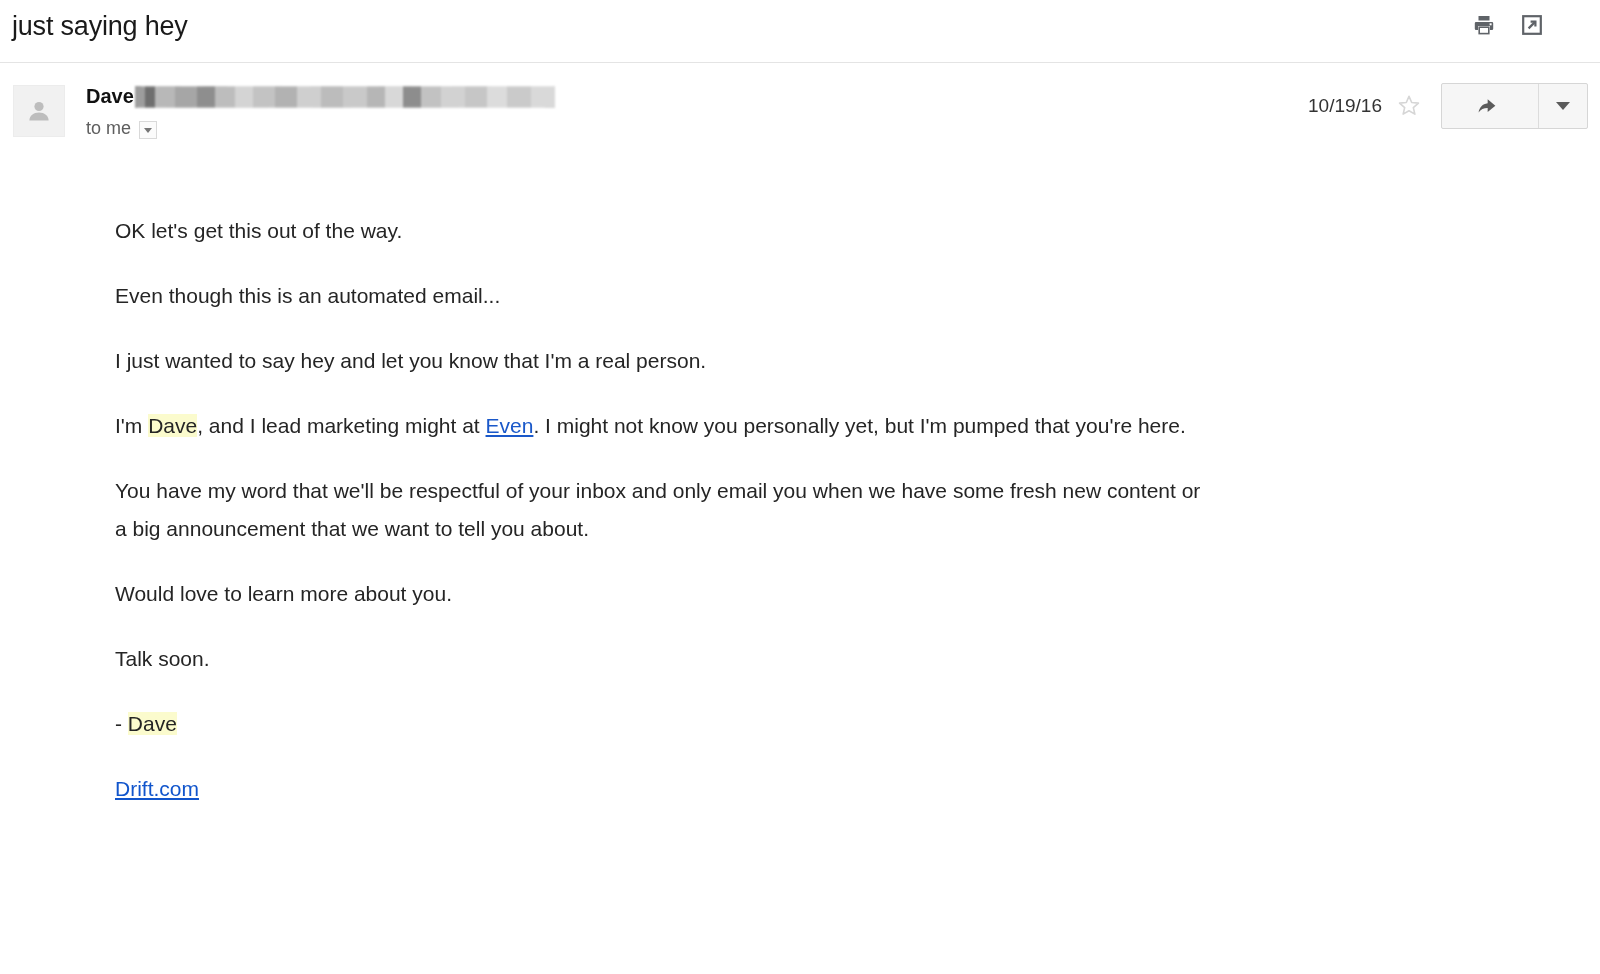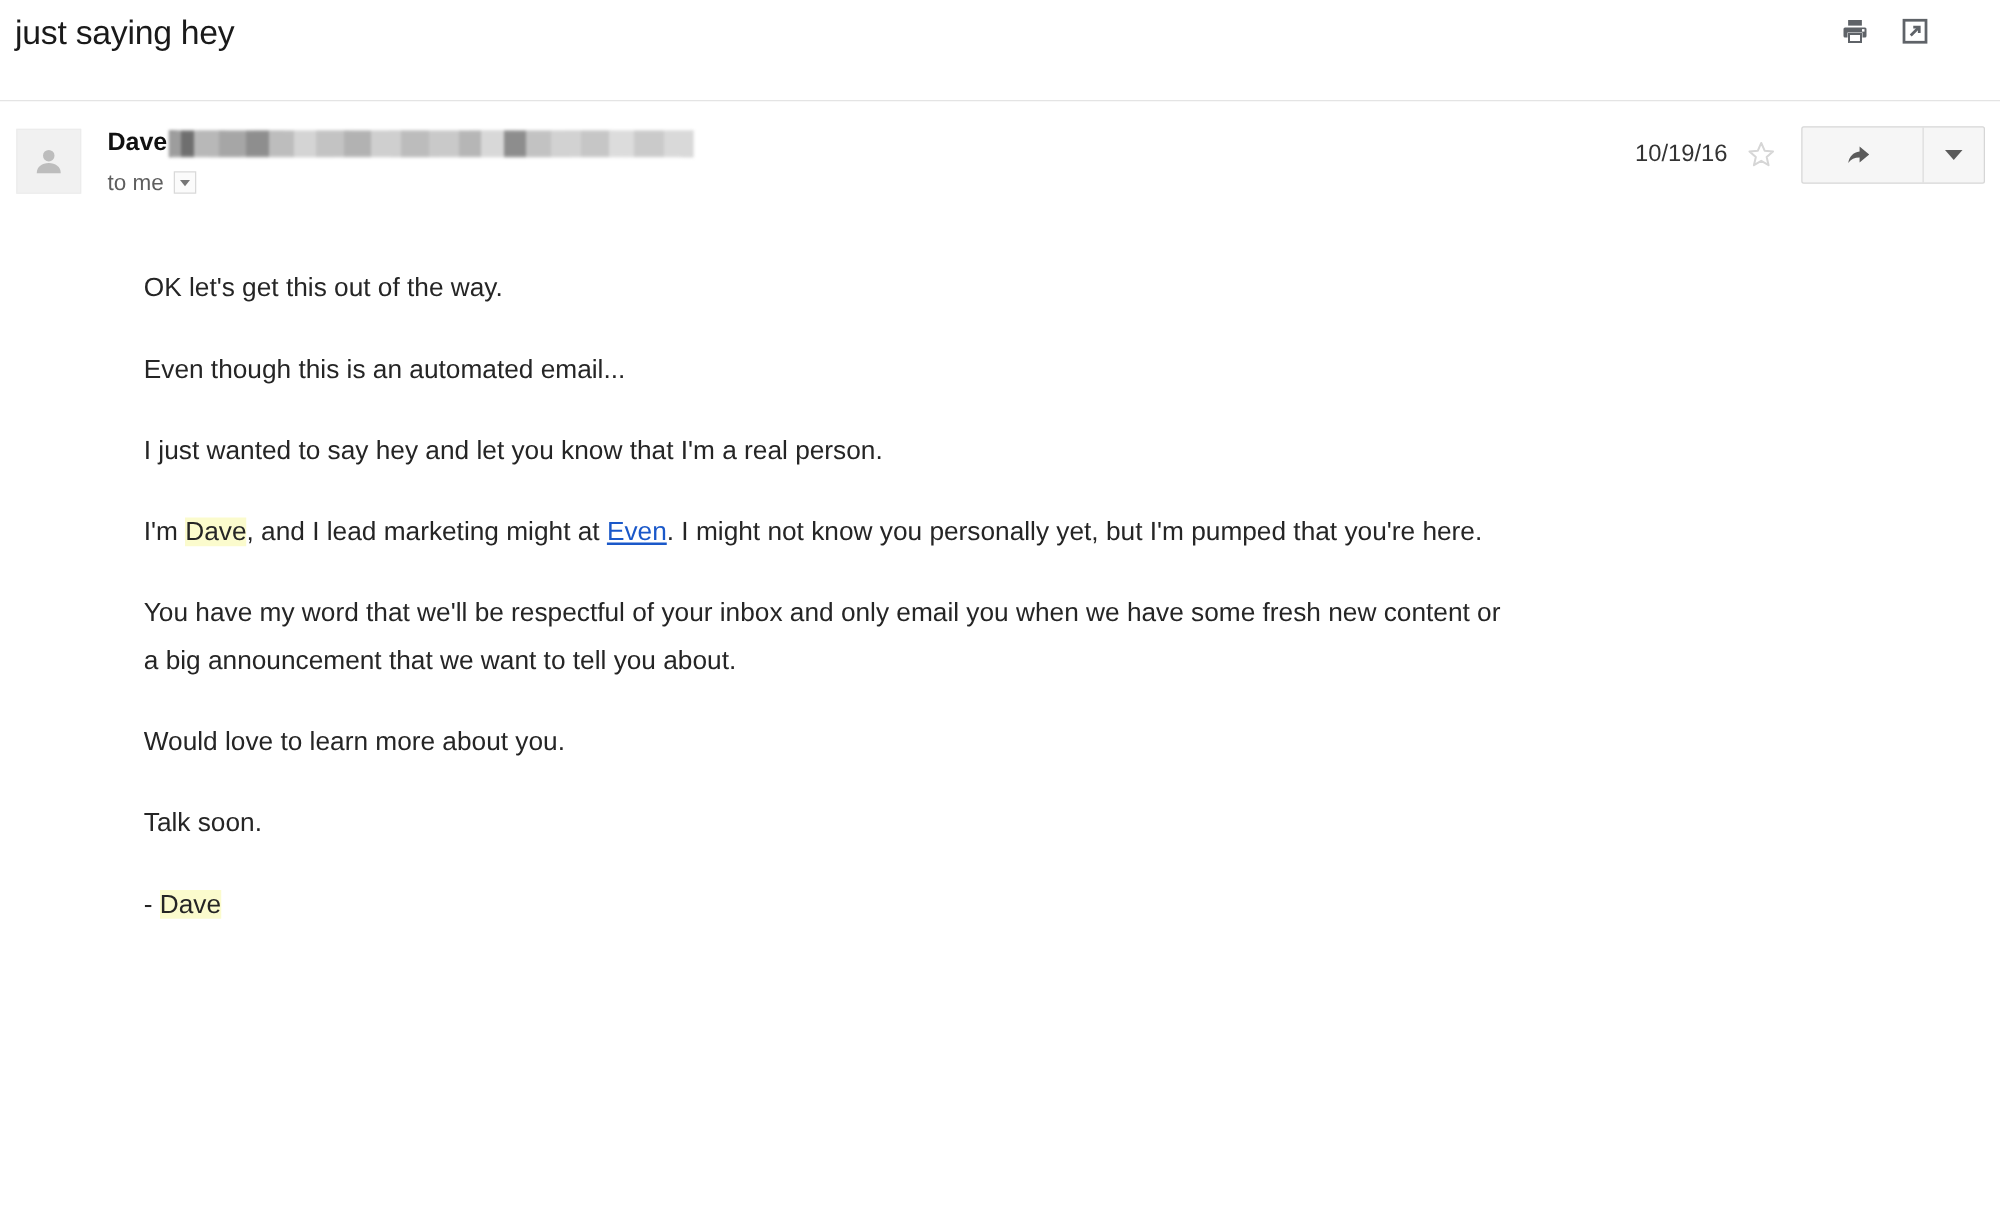--- a/index.html
+++ b/index.html
@@ -12,21 +12,21 @@
     height: 974px;
     font-family: "Liberation Sans", sans-serif;
     color: #222222;
     overflow: hidden;
     position: relative;
   }
 
   
   .subject-bar {
     position: relative;
-    height: 81px;
+    height: 63px;
     border-bottom: 1px solid #e4e4e4;
     box-sizing: border-box;
   }
   .subject-title {
     position: absolute;
     left: 12px;
     top: 6px;
     font-size: 27px;
     line-height: 40px;
     font-weight: 400;
@@ -156,21 +156,21 @@
         #f7f7f7 130px, #f7f7f7 176px,
         #ececec 176px, #ececec 214px,
         #f5f5f5 214px, #f5f5f5 268px,
         #efefef 268px, #efefef 320px,
         #f8f8f8 320px, #f8f8f8 408px);
     filter: blur(1.1px);
   }
 
   .recipient-line {
     display: flex;
-    align-items: center;
+    align-items: flex-end;
     margin-top: 8px;
   }
   .recipient-text {
     font-size: 18px;
     color: #5e5e5e;
     line-height: 22px;
   }
   .caret-btn {
     margin-left: 8px;
     width: 18px;
@@ -360,13 +360,14 @@
   <p><span>I'm </span><span class="hl">Dave</span><span>, and I lead marketing might at </span><a class="link" href="#">Even</a><span>. I might not know you personally yet, but I'm pumped that you're here.</span></p>
 
   <p>You have my word that we'll be respectful of your inbox and only email you when we have some fresh new content or a big announcement that we want to tell you about.</p>
 
 
   <p>Would love to learn more about you.</p>
   <p>Talk soon.</p>
 
   <p><span>- </span><span class="hl">Dave</span></p>
 
+  <p><a class="link-strong" href="#">Drift.com</a></p>
 </div>
 
 </body></html>

